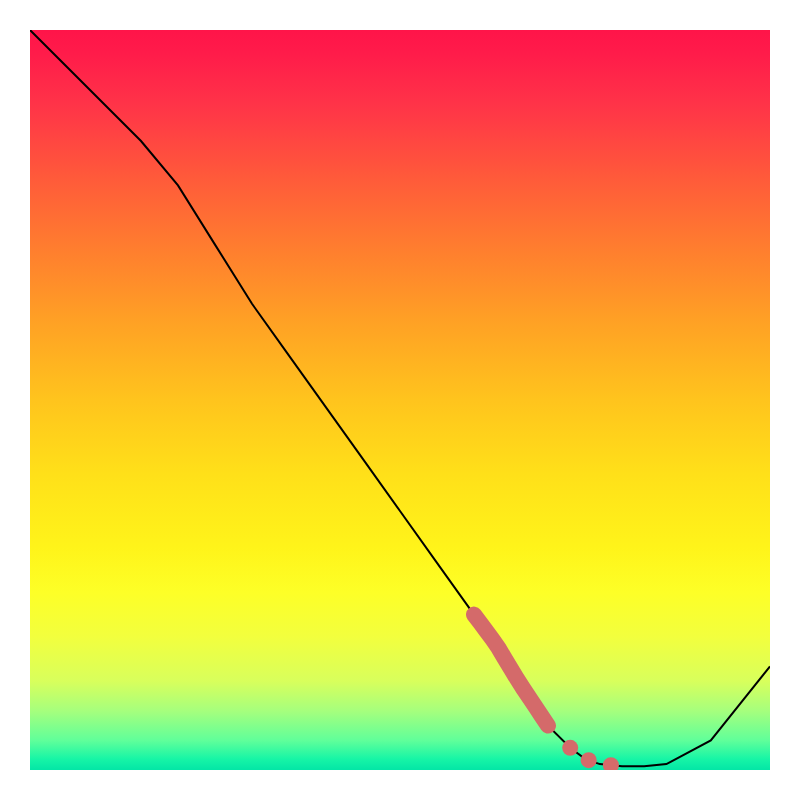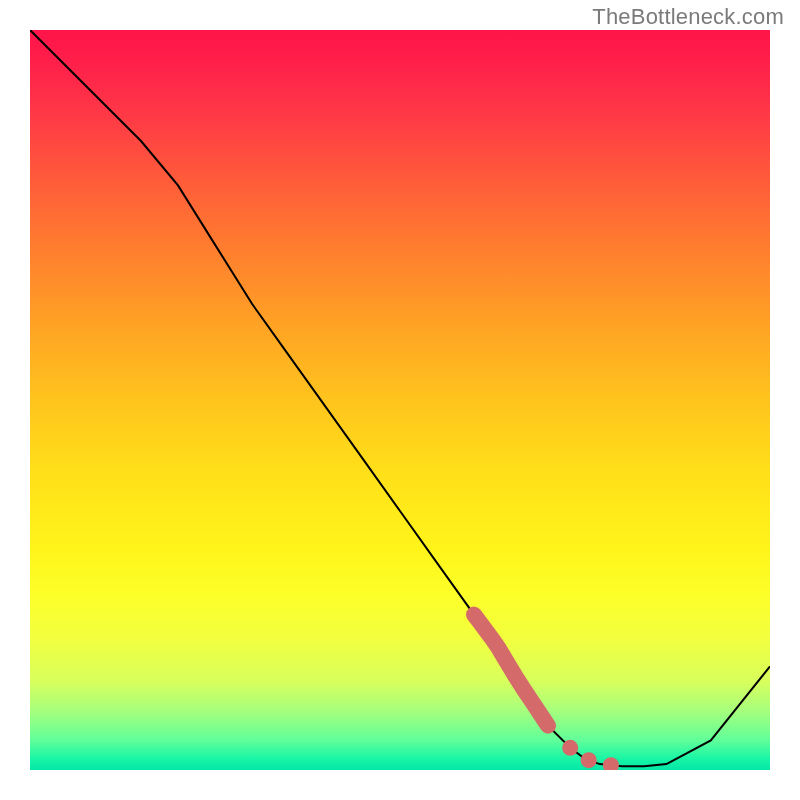--- a/index.html
+++ b/index.html
@@ -77,21 +77,20 @@
     stroke-linecap: round;
   }
   .highlight-dot {
     fill: #d46a6a;
   }
 </style>
 </head>
 <body>
 
 <div class="chart-container">
-  <div class="watermark">TheBottleneck.com</div>
   <div class="plot-area">
     <div class="gradient-bg"></div>
     <svg class="curve-svg" viewBox="0 0 740 740" preserveAspectRatio="none">
       <path id="curve-path" class="curve-line" d="M0.0 0.0 L37.0 37.0 L74.0 74.0 L111.0 111.0 L148.0 155.4 L185.0 214.6 L222.0 273.8 L259.0 325.6 L296.0 377.4 L333.0 429.2 L370.0 481.0 L407.0 532.8 L444.0 584.6 L466.2 614.2 L488.4 651.2 L518.0 695.6 L540.2 717.8 L555.0 728.9 L569.8 734.1 L592.0 736.3 L614.2 736.3 L636.4 734.1 L680.8 710.4 L740.0 636.4 "></path>
       <path id="hl-seg" class="highlight-seg" d="M444.0 584.6 L450.2 592.8 L456.3 601.0 L462.5 609.3 L468.7 618.3 L474.8 628.6 L481.0 638.9 L487.2 649.1 L493.3 658.6 L499.5 667.9 L505.7 677.1 L511.8 686.4 L518.0 695.6 "></path>
       <g id="hl-dots">
           <circle class="highlight-dot" cx="540.2" cy="717.8" r="8"></circle>
           <circle class="highlight-dot" cx="558.7" cy="730.2" r="8"></circle>
           <circle class="highlight-dot" cx="580.9" cy="735.2" r="8"></circle>
         </g>

